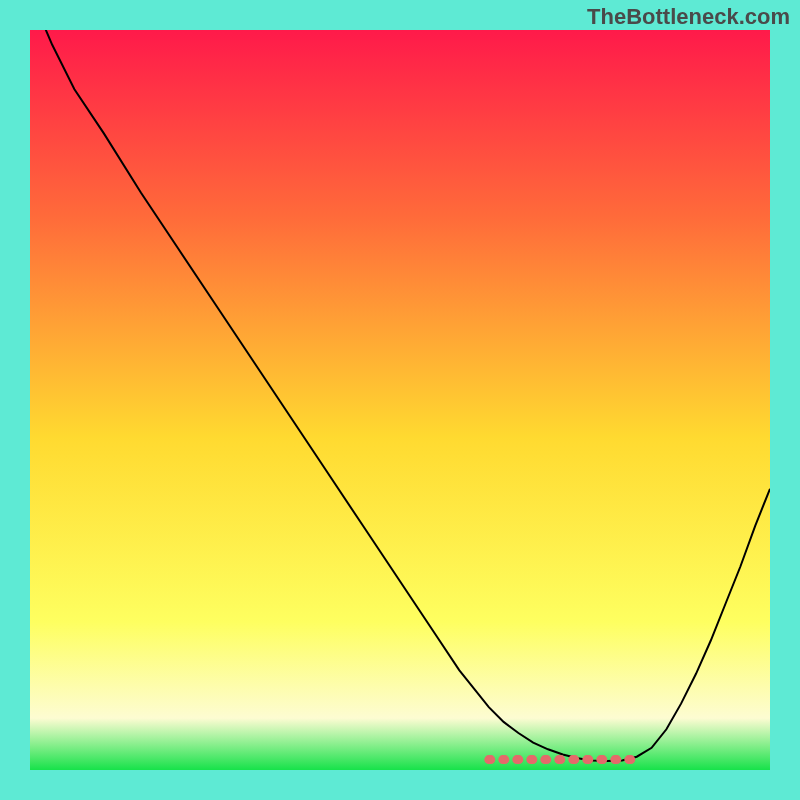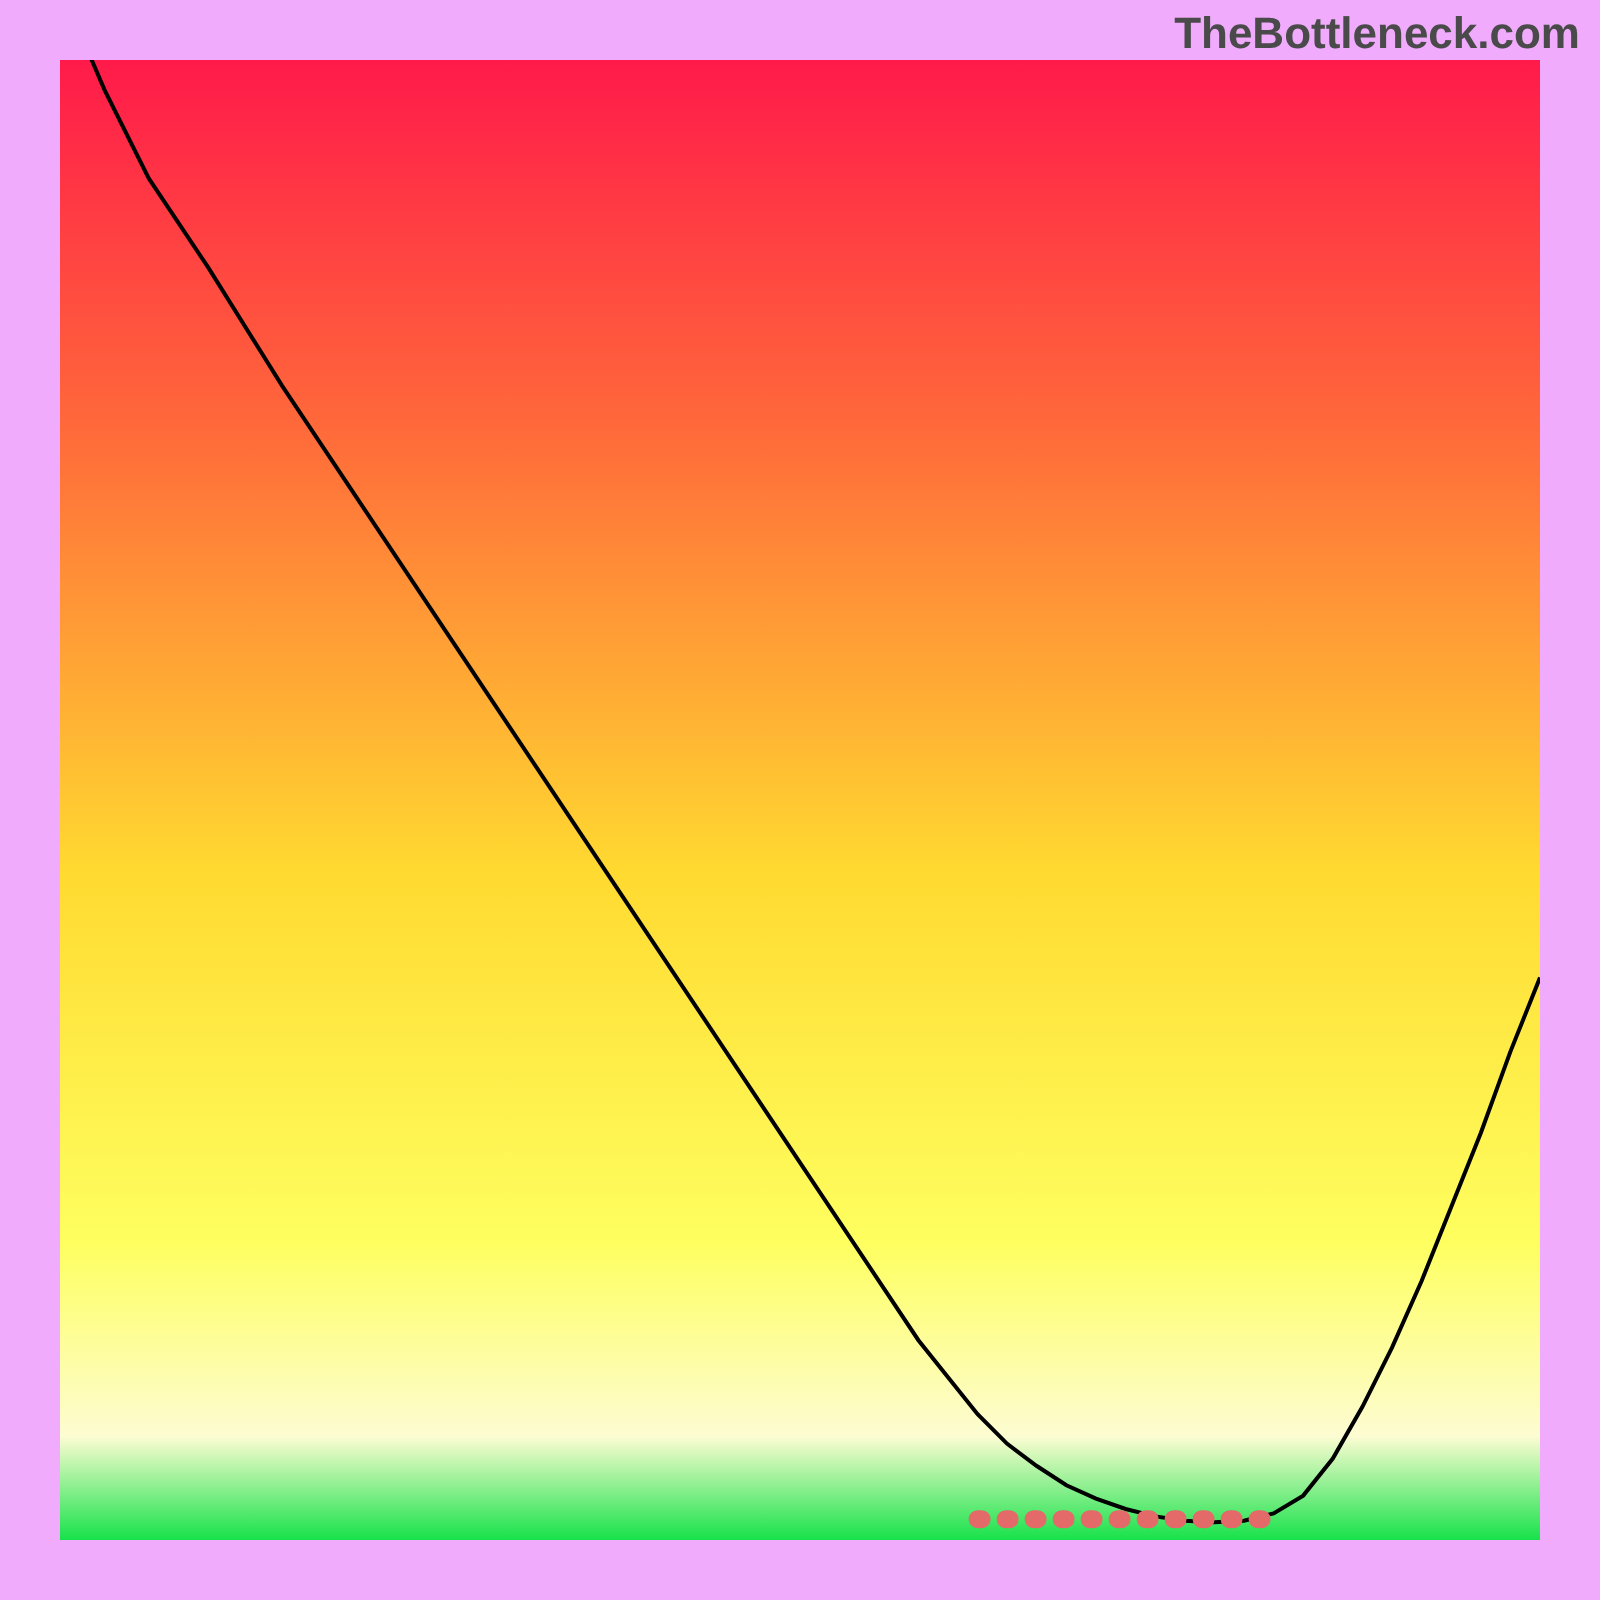--- a/index.html
+++ b/index.html
@@ -8,21 +8,21 @@
     width: 800px;
     height: 800px;
     background: #000000;
     overflow: hidden;
     font-family: Arial, Helvetica, sans-serif;
   }
   .frame {
     position: relative;
     width: 800px;
     height: 800px;
-    background: #f0abfc;
+    background: #5eead4;
   }
   .watermark {
     position: absolute;
     top: 4px;
     right: 10px;
     color: #4a4a4a;
     font-size: 22px;
     font-weight: 600;
     z-index: 10;
   }

